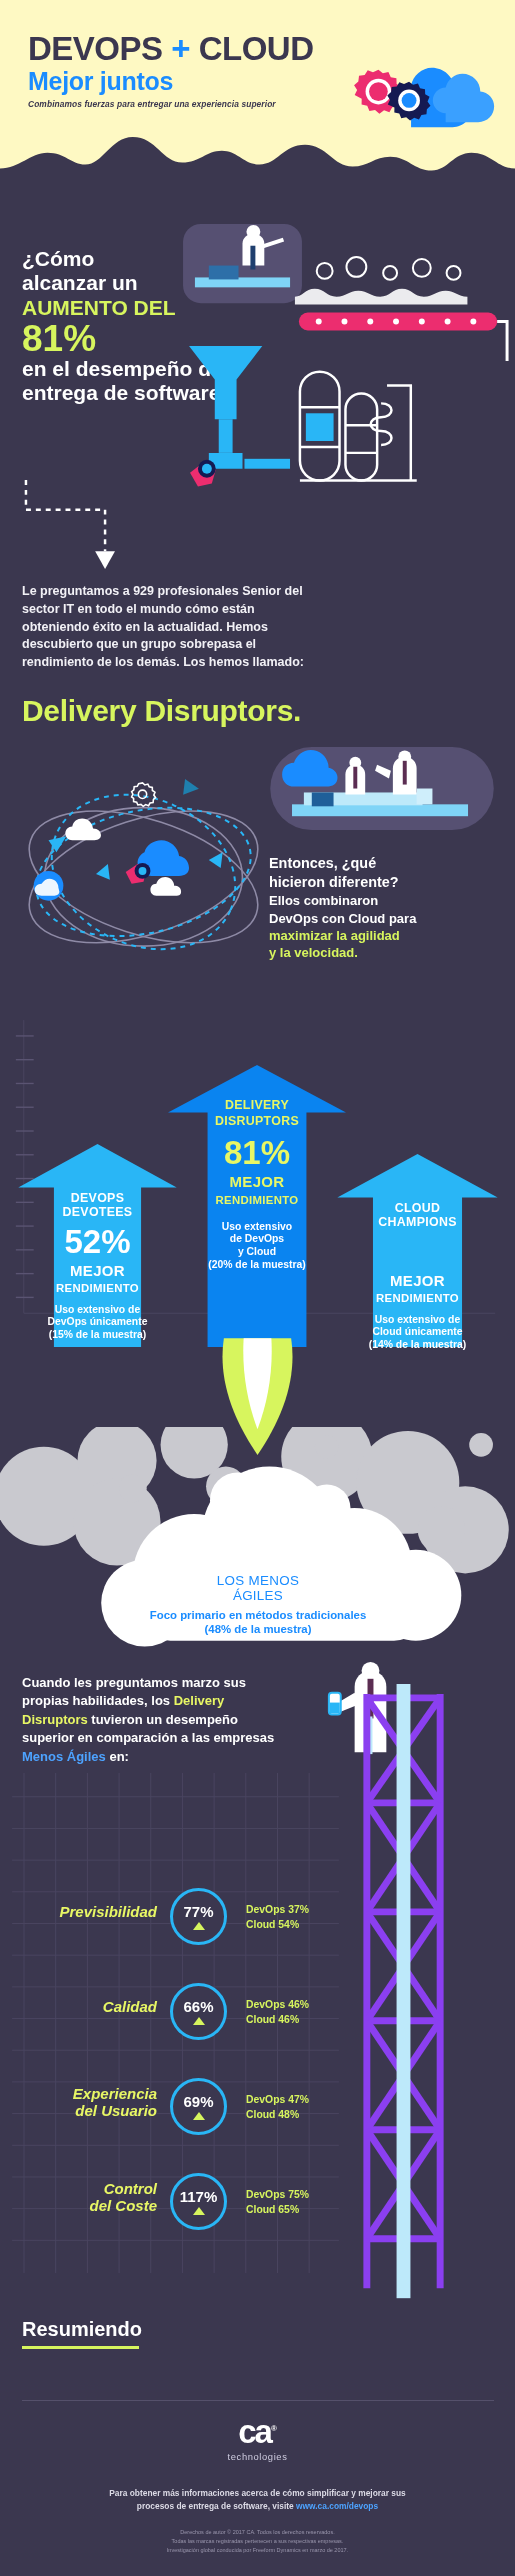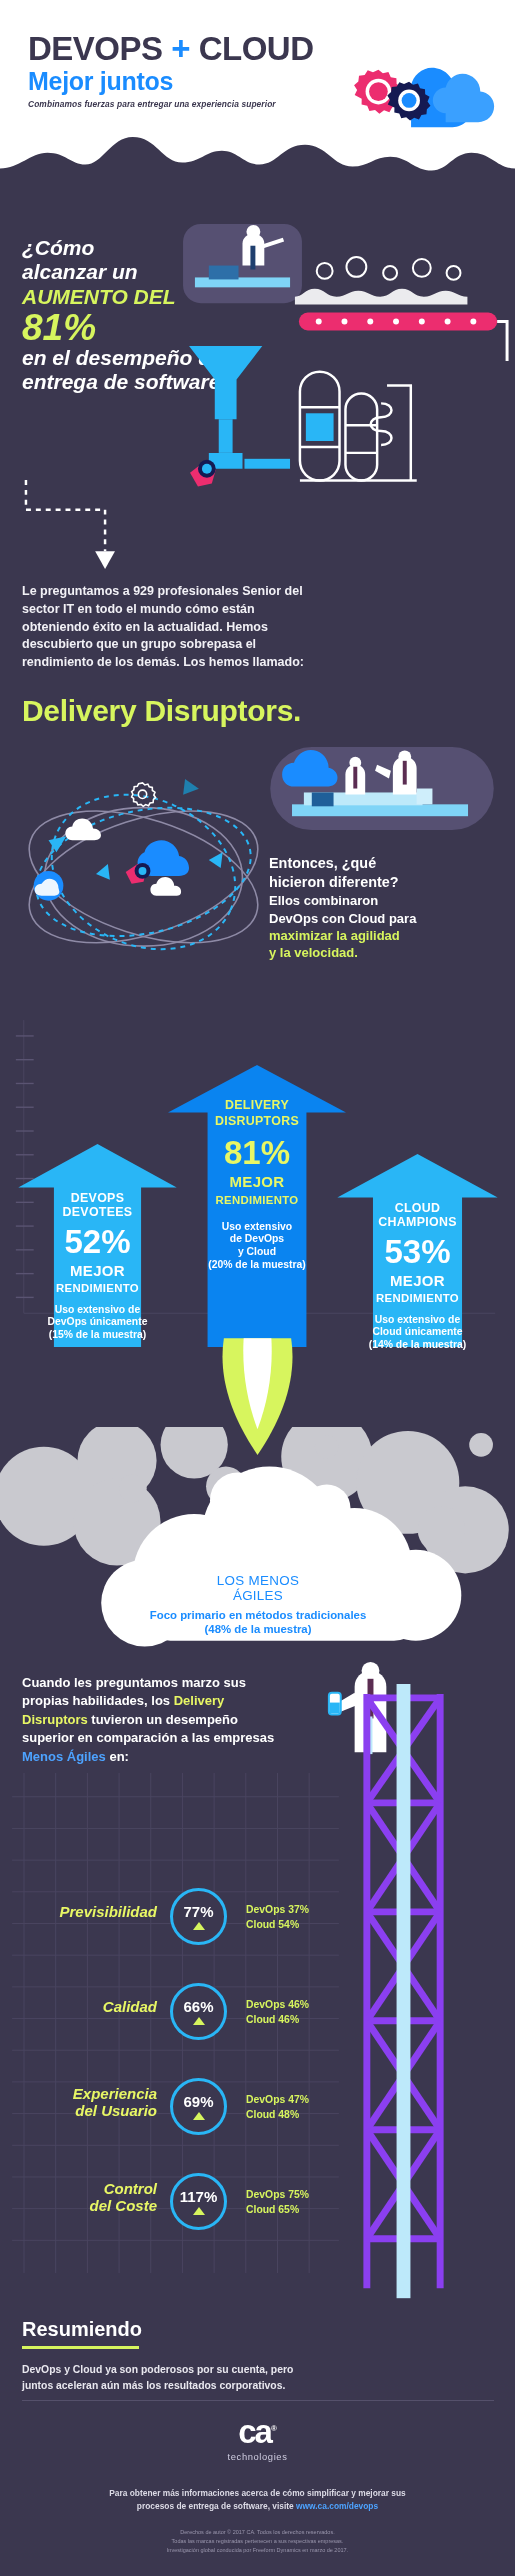--- a/index.html
+++ b/index.html
@@ -9,21 +9,21 @@
     background: #3b374f;
     width: 515px;
     position: relative;
     overflow-x: hidden;
   }
   .page { width: 515px; height: 2576px; position: relative; background: #3b374f; overflow: hidden; }
 
   
   .header {
     position: absolute; left: 0; top: 0; width: 515px; height: 198px;
-    background: #ffffff; overflow: hidden;
+    background: #fef9c3; overflow: hidden;
   }
   .hdr-title {
     position: absolute; left: 28px; top: 30px;
     font-size: 33px; font-weight: bold; letter-spacing: -0.5px;
     color: #3b374f; white-space: nowrap;
   }
   .hdr-title .plus { color: #1a8cff; }
   .hdr-sub {
     position: absolute; left: 28px; top: 67px;
     font-size: 25px; font-weight: bold; color: #1a8cff; letter-spacing: -0.3px;
@@ -32,22 +32,22 @@
     position: absolute; left: 28px; top: 99px;
     font-size: 8.4px; font-weight: bold; font-style: italic; color: #3b374f;
     letter-spacing: 0.1px;
   }
   .hdr-art { position: absolute; right: 0px; top: 48px; width: 198px; height: 91px; }
 
   
   .cloud-edge { position: absolute; left: 0; bottom: -2px; width: 515px; height: 69px; }
 
   .q-head {
-    position: absolute; left: 22px; top: 236px; width: 258px;
-    font-size: 21px; font-weight: bold; line-height: 1.16; color: #ffffff; font-style: italic;
+    position: absolute; left: 22px; top: 247px; width: 258px;
+    font-size: 21px; font-weight: bold; line-height: 1.16; color: #ffffff;
   }
   .q-head .hl { color: #d7f55e; }
   .q-head .big { font-size: 37px; line-height: 1.0; display: block; }
 
   .hero-fig { position: absolute; left: 173px; top: 216px; width: 139px; height: 109px; }
   .pipe-fig { position: absolute; left: 287px; top: 253px; width: 228px; height: 129px; }
   .funnel-fig { position: absolute; left: 183px; top: 342px; width: 317px; height: 198px; }
 
   .dashed-arrow { position: absolute; left: 22px; top: 476px; width: 178px; height: 99px; }
 
@@ -381,21 +381,20 @@
     <div class="ar-txt white ar-note" style="top:171px;">DevOps únicamente</div>
     <div class="ar-txt white ar-note" style="top:184px;">(15% de la muestra)</div>
   </div>
 
   <div class="arrow ar-right">
     <svg width="161" height="193" viewBox="0 0 162 195">
       <path d="M81 0 L162 44 L126 44 L126 195 L36 195 L36 44 L0 44 Z" fill="#29b6f6"></path>
     </svg>
     <div class="ar-txt white ar-name" style="top:48px;">CLOUD</div>
     <div class="ar-txt white ar-name" style="top:62px;">CHAMPIONS</div>
-    <div class="ar-txt white ar-pct" style="top:81px;">53%</div>
     <div class="ar-txt white ar-mej" style="top:119px;">MEJOR</div>
     <div class="ar-txt white ar-ren" style="top:138px;">RENDIMIENTO</div>
     <div class="ar-txt white ar-note" style="top:159px;">Uso extensivo de</div>
     <div class="ar-txt white ar-note" style="top:171px;">Cloud únicamente</div>
     <div class="ar-txt white ar-note" style="top:184px;">(14% de la muestra)</div>
   </div>
 
   <svg class="flame" viewBox="0 0 96 120">
     <path d="M14 0 C8 40 22 80 48 118 C74 80 88 40 82 0 Z" fill="#d7f55e"></path>
     <path d="M34 0 C32 34 38 66 48 92 C58 66 64 34 62 0 Z" fill="#ffffff"></path>
@@ -559,24 +558,20 @@
       <line x1="18" y1="340" x2="92" y2="450"></line>
       <line x1="92" y1="340" x2="18" y2="450"></line>
       <line x1="18" y1="450" x2="92" y2="560"></line>
       <line x1="92" y1="450" x2="18" y2="560"></line>
     </g>
     <rect x="48" y="0" width="14" height="620" fill="#bde9fa"></rect>
   </svg>
 
   <div class="sum-title">Resumiendo</div>
   <div class="sum-rule"></div>
-  <div class="sum-body">
-    <span>DevOps y Cloud ya son poderosos por su cuenta, pero</span><br>
-    <span>juntos aceleran aún más los resultados corporativos.</span>
-  </div>
   <div class="div-rule"></div>
 
   <div class="logo-wrap">
     <div class="ca-logo"><span>ca</span><span class="tm">®</span></div>
     <div class="ca-tech">technologies</div>
   </div>
 
   <div class="cta">
     <span>Para obtener más informaciones acerca de cómo simplificar y mejorar sus</span><br>
     <span>procesos de entrega de software, visite </span><span class="lnk">www.ca.com/devops</span>

